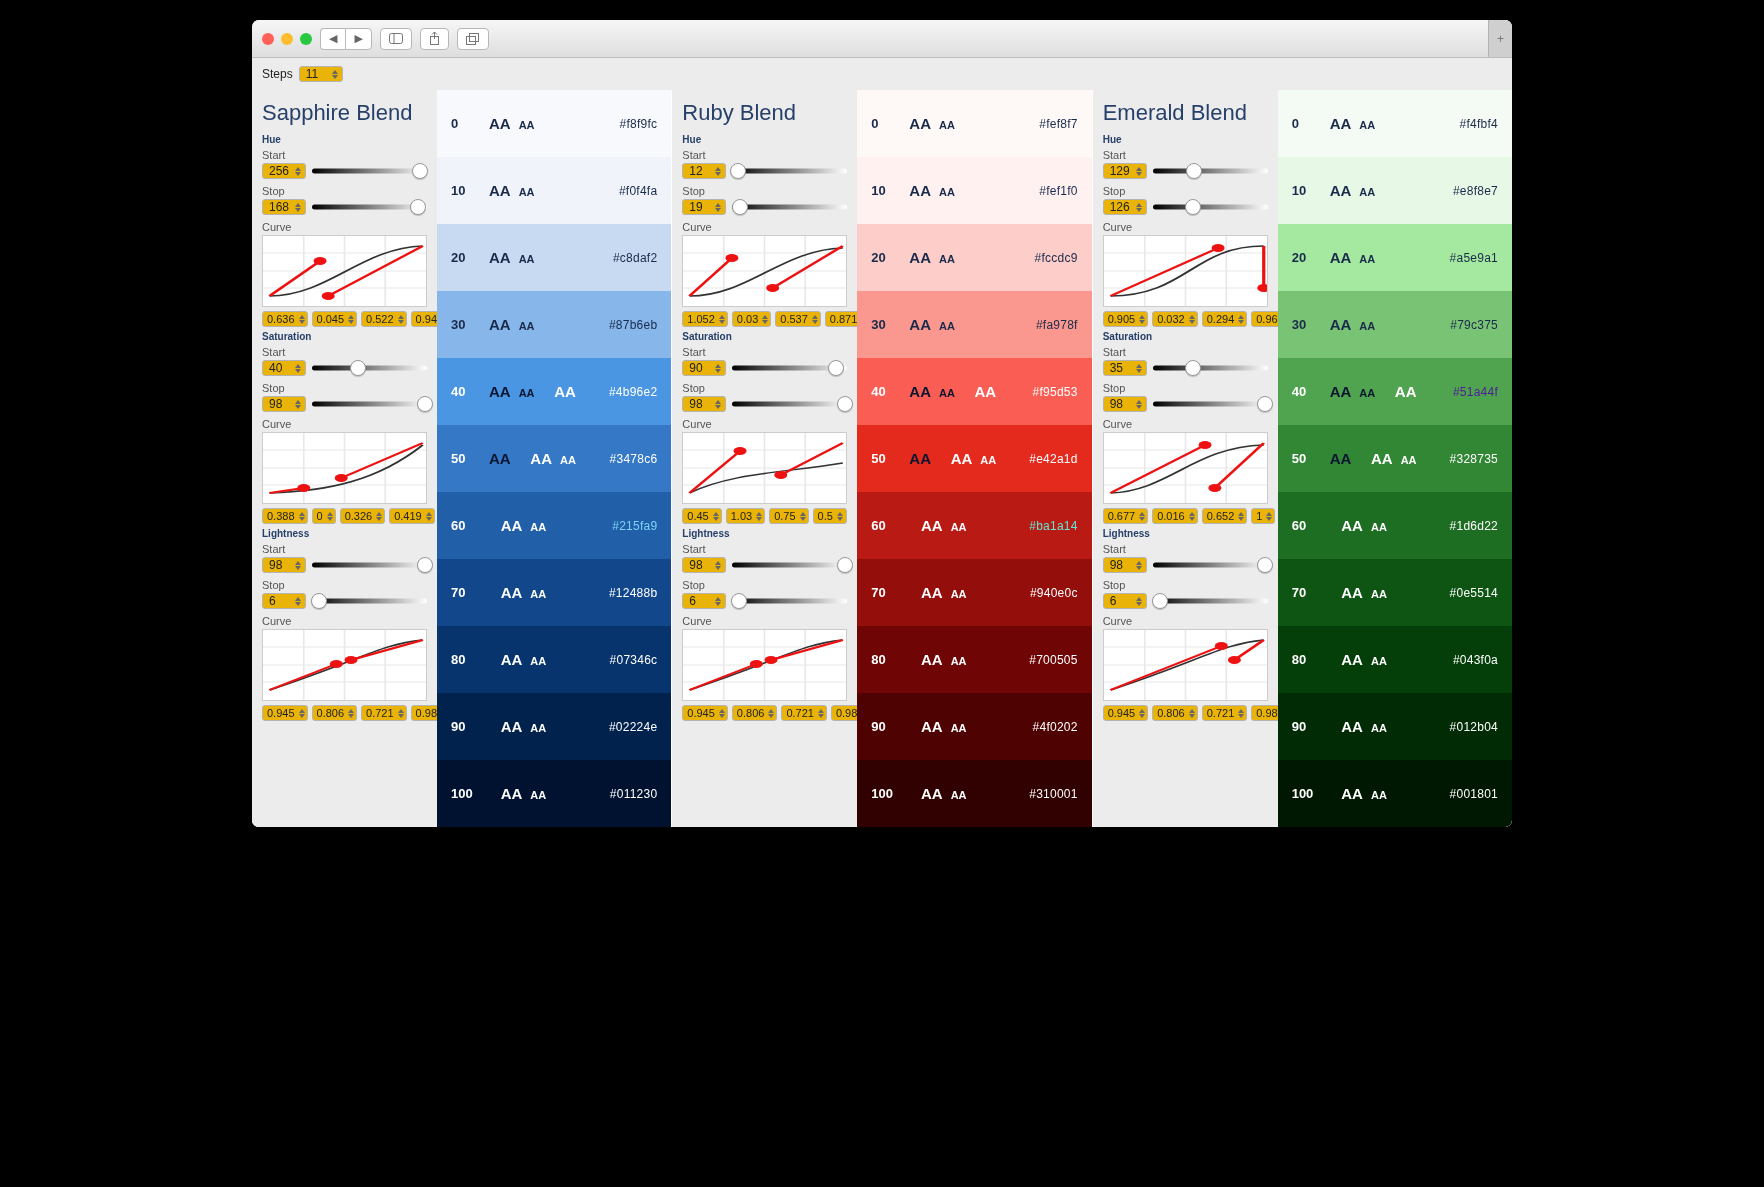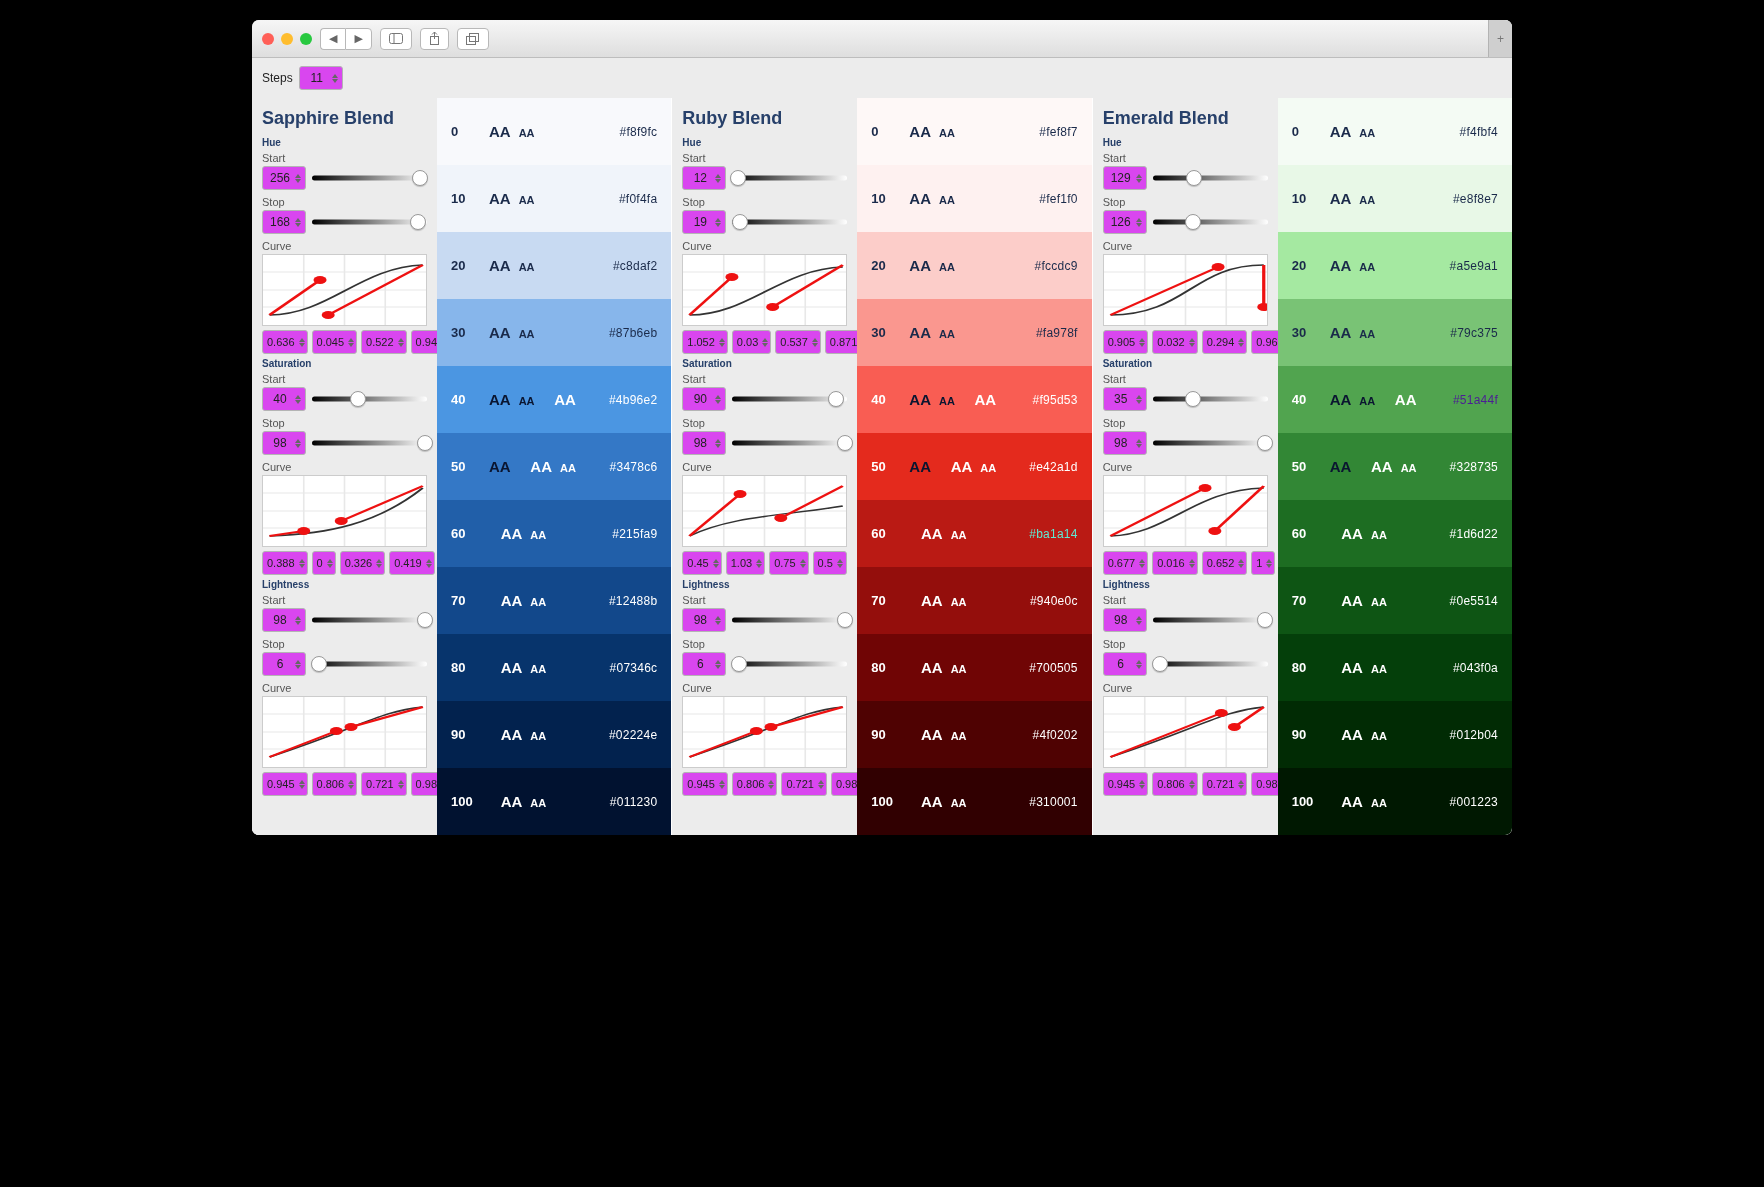--- a/index.html
+++ b/index.html
@@ -47,36 +47,36 @@
   .tabstrip-add{
     position:absolute; right:0; top:0; bottom:0; width:24px;
     background:#cfcfcf; border-left:1px solid #b3b3b3;
     display:flex; align-items:center; justify-content:center; color:#777;
   }
 
   .topcontrols{
     display:flex; align-items:center; gap:6px; padding:8px 10px; background:#ececec;
   }
   .numbox{
-    display:inline-flex; align-items:center; border:1px solid #b4b4b4; background:#d946ef;
-    border-radius:3px; height:24px; padding:0 4px 0 6px; gap:4px; font-size:12px;text-align:center;
+    display:inline-flex; align-items:center; border:1px solid #b4b4b4; background:#eab308;
+    border-radius:3px; height:16px; padding:0 4px 0 6px; gap:4px; font-size:12px;
   }
   .numbox .val{ min-width:22px; }
   .spin{ display:flex; flex-direction:column; gap:1px; }
   .spin div{ width:0;height:0;border-left:3px solid transparent;border-right:3px solid transparent;}
   .spin .up{border-bottom:4px solid #666;}
   .spin .dn{border-top:4px solid #666;}
 
   .cols{display:flex; background:#fff;}
   .col{flex:1; display:flex; border-right:1px solid #fff;}
   .col:last-child{border-right:none;}
   .panel{
     width:185px; background:#ececec; padding:10px;
   }
-  .panel h2{font-size:18px; font-weight:700; color:#27406a; margin-bottom:8px;}
+  .panel h2{font-size:22px; font-weight:400; color:#27406a; margin-bottom:8px;}
   .sectlabel{font-weight:700; color:#27406a; font-size:10px; margin:4px 0 2px;}
   .smlabel{font-size:11px; color:#555; margin-top:4px;}
   .row{display:flex; align-items:center; gap:6px; margin:2px 0 6px;}
   .slider{
     flex:1; height:14px; position:relative;
   }
   .track{
     position:absolute; left:0; right:0; top:50%; height:5px; transform:translateY(-50%);
     border-radius:3px;
   }
@@ -419,21 +419,21 @@
     <span class="hex" style="color:#fff">#4b96e2</span>
   </div>
           <div class="swatch" style="background:#3478c6">
     <span class="stepnum" style="color:#fff">50</span>
     <span class="aa"><span class="aa-big" style="color:#0a1530">AA</span>&nbsp;<span class="aa-big aa-white">AA</span><span class="aa-sm aa-white">AA</span></span>
     <span class="hex" style="color:#fff">#3478c6</span>
   </div>
           <div class="swatch" style="background:#215fa9">
     <span class="stepnum" style="color:#fff">60</span>
     <span class="aa">&nbsp;<span class="aa-big aa-white">AA</span><span class="aa-sm aa-white">AA</span></span>
-    <span class="hex" style="color:#ffffff">#215fa9</span>
+    <span class="hex" style="color:#7dd3fc">#215fa9</span>
   </div>
           <div class="swatch" style="background:#12488b">
     <span class="stepnum" style="color:#fff">70</span>
     <span class="aa">&nbsp;<span class="aa-big aa-white">AA</span><span class="aa-sm aa-white">AA</span></span>
     <span class="hex" style="color:#fff">#12488b</span>
   </div>
           <div class="swatch" style="background:#07346c">
     <span class="stepnum" style="color:#fff">80</span>
     <span class="aa">&nbsp;<span class="aa-big aa-white">AA</span><span class="aa-sm aa-white">AA</span></span>
     <span class="hex" style="color:#fff">#07346c</span>
@@ -1033,18 +1033,18 @@
     <span class="hex" style="color:#fff">#043f0a</span>
   </div>
           <div class="swatch" style="background:#012b04">
     <span class="stepnum" style="color:#fff">90</span>
     <span class="aa">&nbsp;<span class="aa-big aa-white">AA</span><span class="aa-sm aa-white">AA</span></span>
     <span class="hex" style="color:#fff">#012b04</span>
   </div>
           <div class="swatch" style="background:#001801">
     <span class="stepnum" style="color:#fff">100</span>
     <span class="aa">&nbsp;<span class="aa-big aa-white">AA</span><span class="aa-sm aa-white">AA</span></span>
-    <span class="hex" style="color:#fff">#001223</span>
+    <span class="hex" style="color:#fff">#001801</span>
   </div>
     </div>
   </div>
     </div>
 </div>
 
 </body></html>

